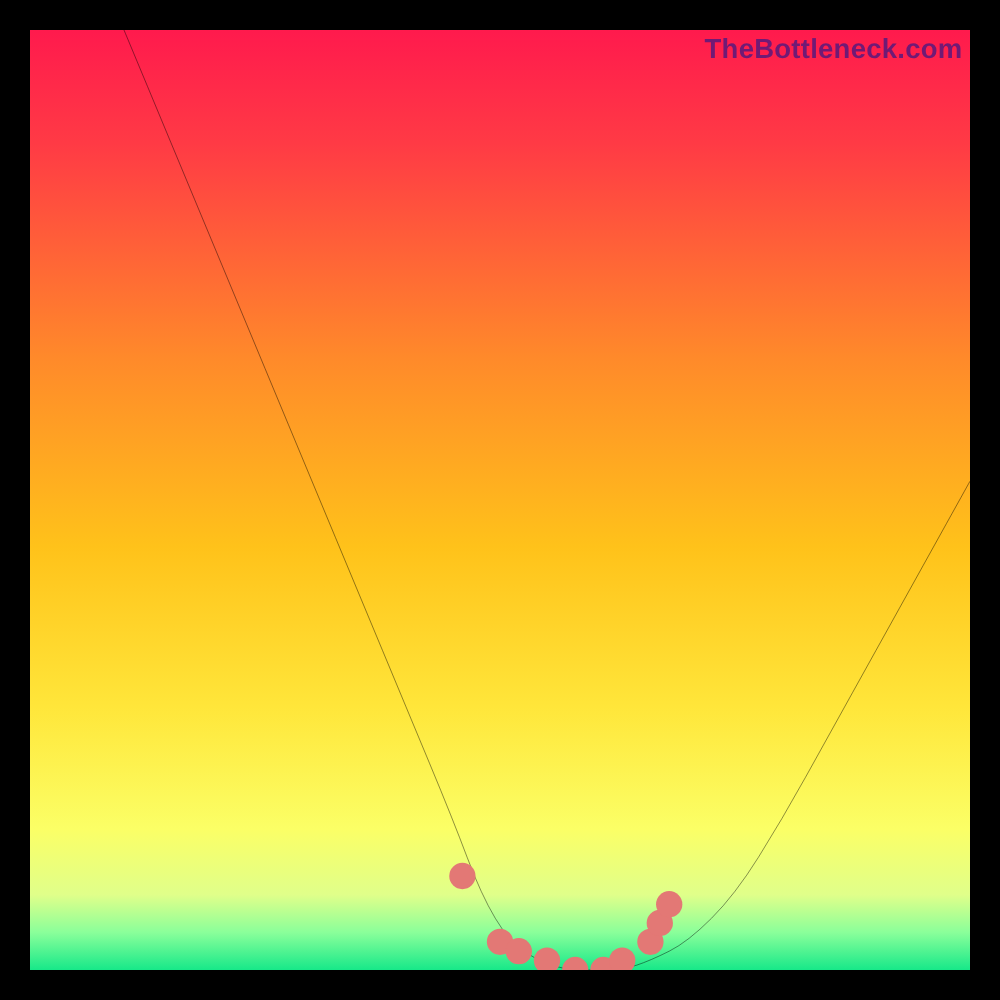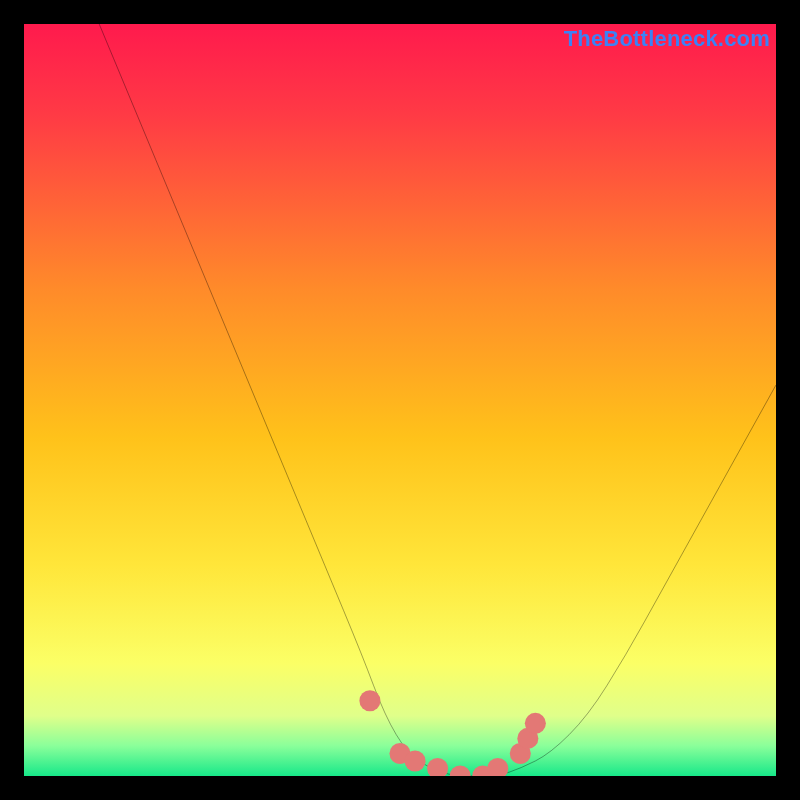--- a/index.html
+++ b/index.html
@@ -25,21 +25,21 @@
     width: 100%;
     height: 100%;
   }
   .watermark {
     position: absolute;
     top: 2px;
     right: 6px;
     font-family: Arial, Helvetica, sans-serif;
     font-size: 22px;
     font-weight: 600;
-    color: #3b82f6;
+    color: #701a75;
     letter-spacing: 0.2px;
   }
   svg.curve {
     position: absolute;
     left: 0;
     top: 0;
   }
 </style>
 </head>
 <body>

